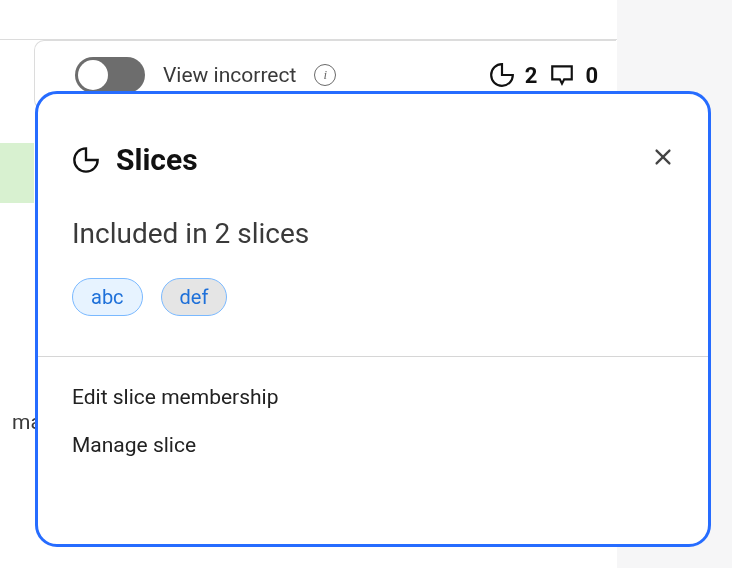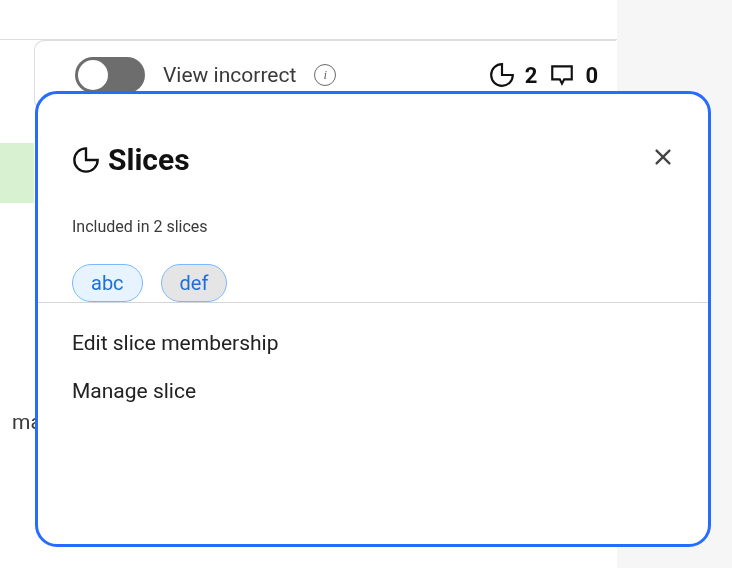--- a/index.html
+++ b/index.html
@@ -121,21 +121,21 @@
       background: #fff;
       border: 3px solid #266cff;
       border-radius: 22px;
       display: flex;
       flex-direction: column;
     }
     .popover-header {
       display: flex;
       align-items: center;
       padding: 48px 34px 0 34px;
-      gap: 8px;
+      gap: 16px;
       position: relative;
     }
     .popover-title {
       font-size: 30px;
       font-weight: 700;
       color: #111;
     }
     .close-btn {
       position: absolute;
       right: 30px;
@@ -144,27 +144,28 @@
       height: 30px;
       cursor: pointer;
       display: flex;
       align-items: center;
       justify-content: center;
     }
     .popover-body {
       padding: 40px 34px 0 34px;
     }
     .subtitle {
-      font-size: 16px;
+      font-size: 28px;
       color: #3a3a3a;
       margin-bottom: 28px;
     }
     .chips {
       display: flex;
       gap: 18px;
+      margin-bottom: 40px;
     }
     .chip {
       padding: 6px 18px;
       border: 1.5px solid #7ab9ff;
       background: #e7f3ff;
       color: #1e70d9;
       border-radius: 999px;
       font-size: 20px;
       cursor: pointer;
     }

